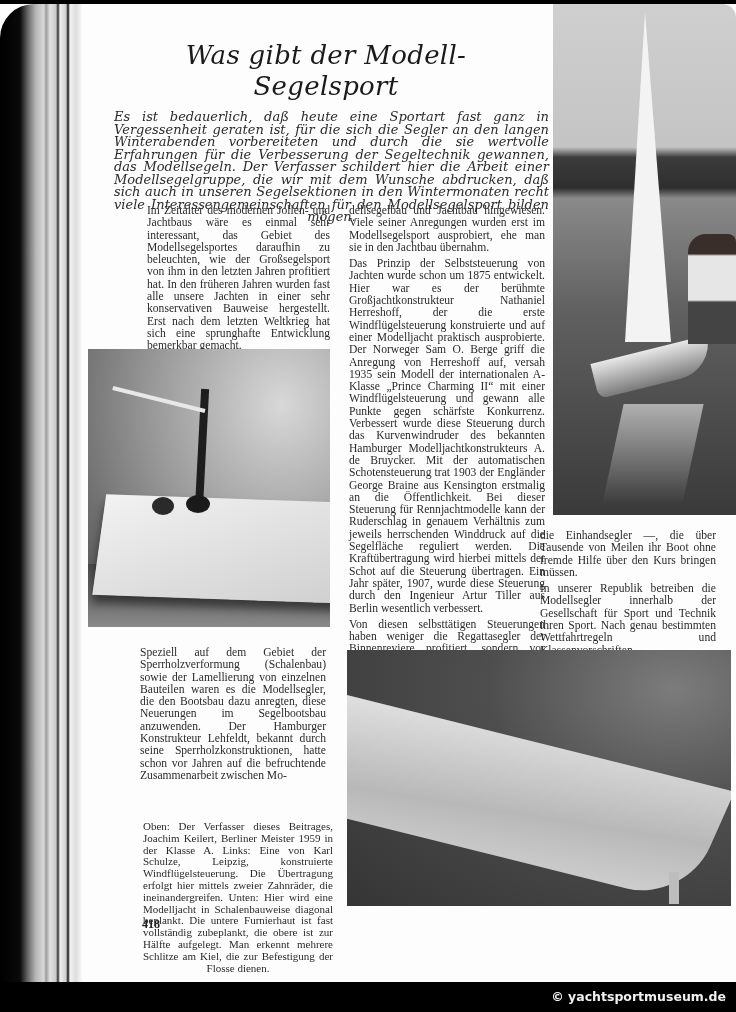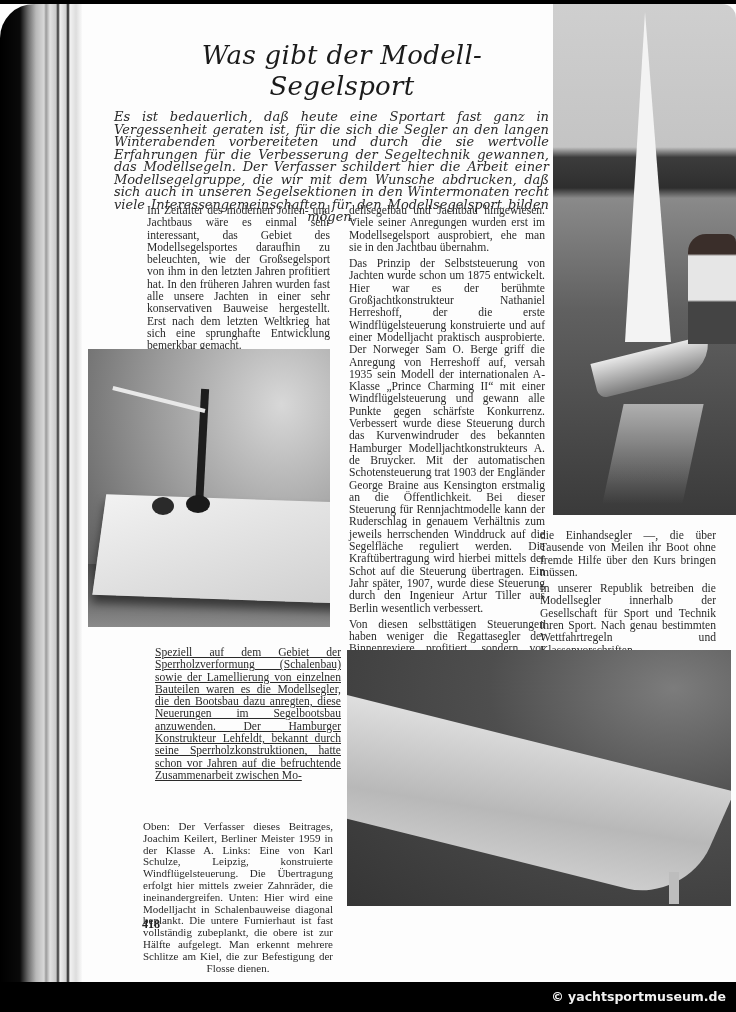--- a/index.html
+++ b/index.html
@@ -2,28 +2,28 @@
 <html><head>
 <meta charset="utf-8">
 <style>
   html,body{margin:0;padding:0;}
   body{width:736px;height:1012px;background:#000;position:relative;overflow:hidden;font-family:"DejaVu Serif",serif;}
   .page{position:absolute;left:0;top:4px;width:736px;height:982px;background:#fdfdfd;}
   .binding{position:absolute;left:0;top:4px;width:82px;height:982px;
     background:linear-gradient(90deg,#000 0,#0a0a0a 20px,#6a6a6a 28px,#b8b8b8 36px,#d8d8d8 44px,#9a9a9a 46px,#e2e2e2 50px,#c9c9c9 56px,#2a2a2a 58px,#f0f0f0 60px,#d0d0d0 66px,#111 68px,#f2f2f2 70px,#ddd 76px,#fafafa 82px);
     border-top-left-radius:34px;}
   .bottom-black{position:absolute;left:0;top:982px;width:736px;height:30px;background:#000;}
-  .title{position:absolute;left:132px;top:40px;width:420px;text-align:center;font-family:"DejaVu Serif",serif;font-style:italic;font-size:26px;line-height:31px;color:#1a1a1a;letter-spacing:.3px;}
+  .title{position:absolute;left:116px;top:40px;width:420px;text-align:center;font-family:"DejaVu Serif",serif;font-style:italic;font-size:26px;line-height:31px;color:#1a1a1a;letter-spacing:.3px;}
   .lead{position:absolute;left:114px;top:111px;width:435px;font-family:"DejaVu Serif",serif;font-style:italic;font-size:13px;line-height:12.5px;color:#2a2a2a;text-align:justify;text-align-last:center;}
   .col{position:absolute;font-family:"Liberation Serif",serif;font-size:11.6px;line-height:12.3px;color:#2a2a2a;text-align:justify;}
   .col p{margin:0 0 4px 4px;}
   .c1{left:143px;top:205px;width:187px;}
   .c2{left:345px;top:205px;width:200px;}
   .c3{left:536px;top:530px;width:180px;overflow:hidden;}
-  .c4{left:151px;top:647px;width:190px;text-decoration:underline;}
+  .c4{left:136px;top:647px;width:190px;}
   .caption{position:absolute;left:143px;top:781px;width:190px;font-family:"Liberation Serif",serif;font-size:11px;line-height:11.8px;color:#2a2a2a;text-align:justify;text-align-last:center;margin-top:40px;}
   .pagenum{position:absolute;left:142px;top:917px;font-family:"Liberation Serif",serif;font-weight:bold;font-size:12px;color:#222;text-align:center;}
   .photo{position:absolute;overflow:hidden;}
   .p1{left:88px;top:349px;width:242px;height:278px;
     background:radial-gradient(ellipse at 80% 20%,#d8d8d8 0,#9c9c9c 45%,#6a6a6a 80%,#505050 100%);}
   .p1 .board{position:absolute;left:10px;top:150px;width:260px;height:100px;background:linear-gradient(160deg,#f2f2f2,#cfcfcf);transform:skewY(-6deg) rotate(8deg);box-shadow:0 8px 10px rgba(0,0,0,.5);}
   .p1 .shadowbase{position:absolute;left:0;top:215px;width:242px;height:63px;background:linear-gradient(180deg,#4a4a4a,#8a8a8a);}
   .p1 .post{position:absolute;left:110px;top:40px;width:8px;height:120px;background:#1e1e1e;transform:rotate(3deg);}
   .p1 .arm{position:absolute;left:22px;top:60px;width:95px;height:4px;background:#e8e8e8;transform:rotate(14deg);transform-origin:right center;}
   .p1 .gear{position:absolute;left:64px;top:148px;width:22px;height:18px;border-radius:50%;background:#2a2a2a;}

